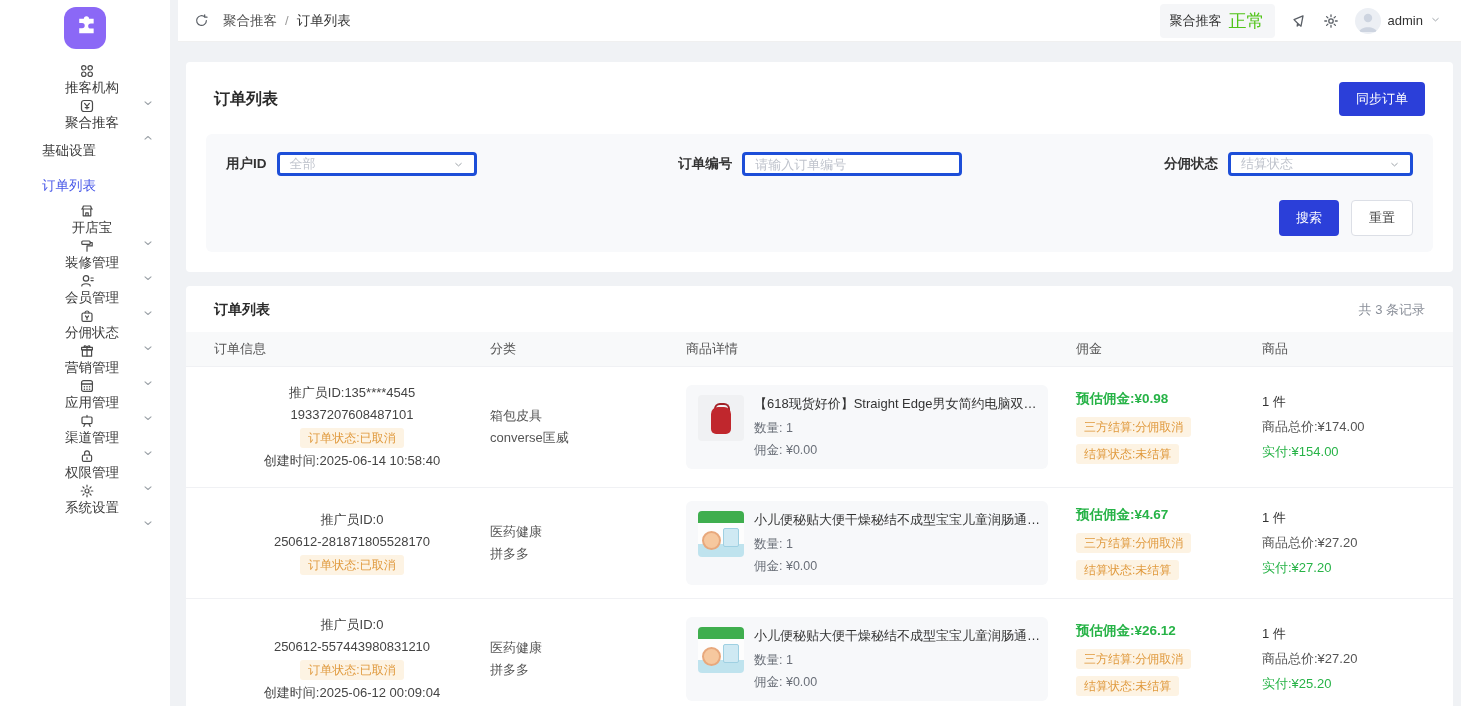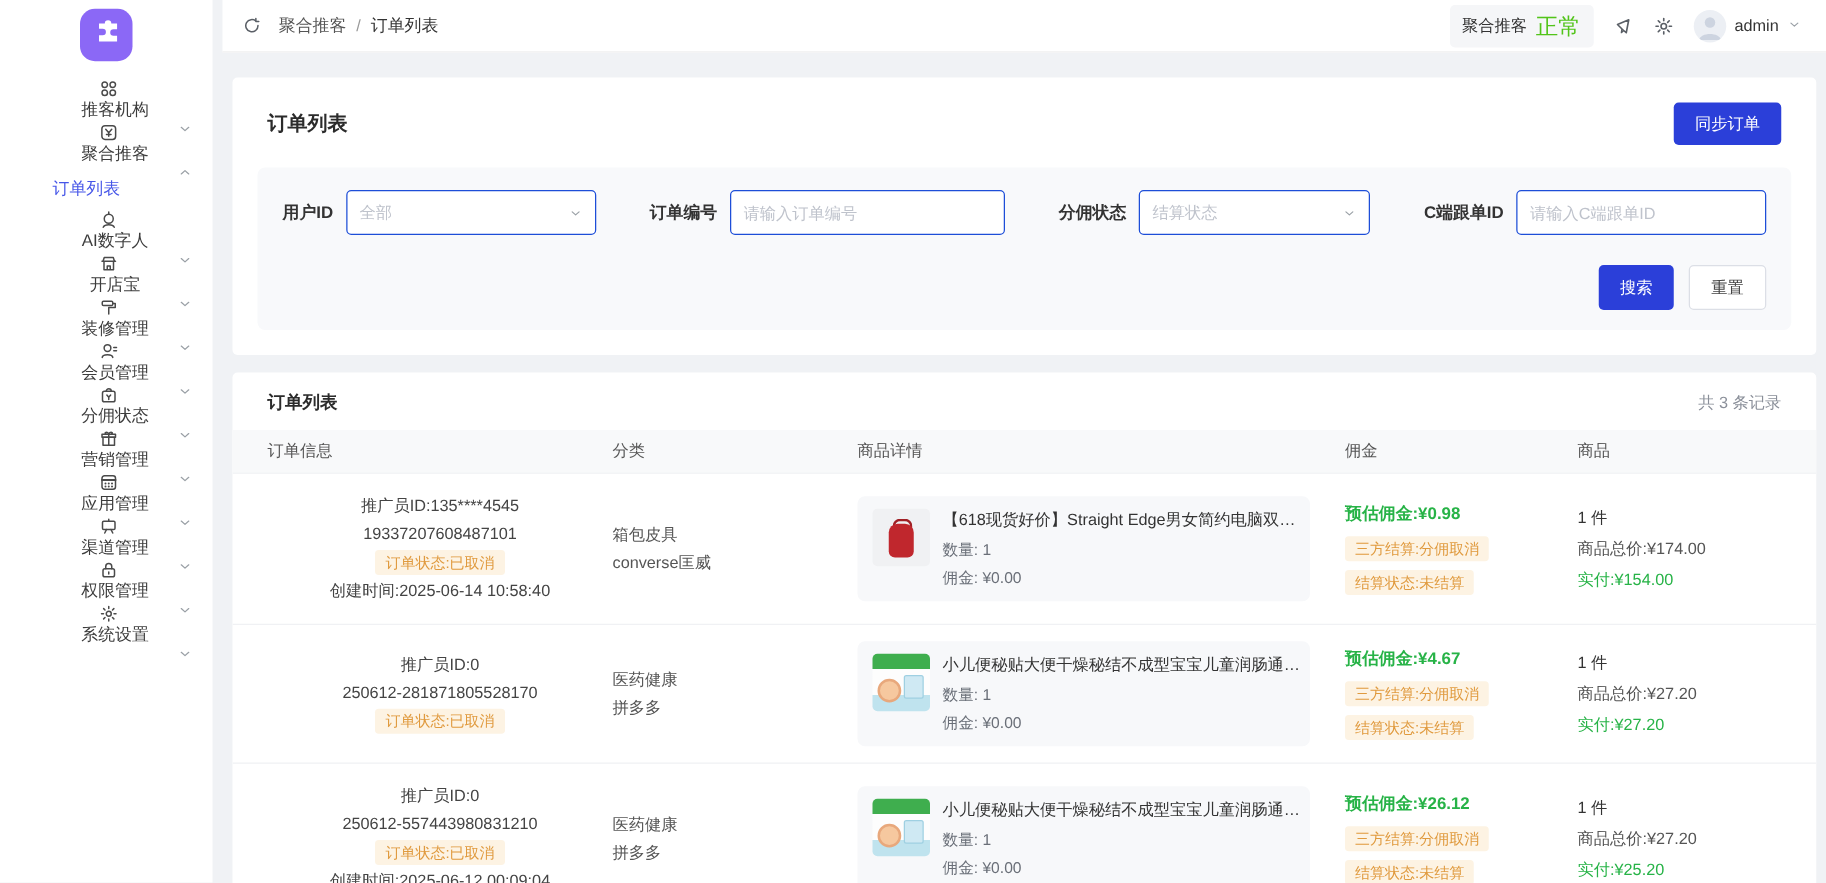--- a/index.html
+++ b/index.html
@@ -42,21 +42,21 @@
   .page-title { font-size:16px; font-weight:bold; color:#2b2b2b; }
   .btn { border:none; border-radius:4px; font-size:13px; cursor:pointer; padding:8px 17px;
     font-family:inherit; }
   .btn-primary { background:#2b3fd9; color:#fff; }
   .btn-plain { background:#fff; color:#444; border:1px solid #dcdfe6; }
   .sync-btn { margin-left:auto; }
   .filter-box { margin-top:18px; background:#f8f9fb; border-radius:6px; padding:18px 20px 16px; }
   .filter-row { display:flex; align-items:center; justify-content:space-between; }
   .fgroup { display:flex; align-items:center; }
   .flabel { font-size:13.5px; font-weight:bold; color:#333; margin-right:10px; white-space:nowrap; }
-  .select, .finput { height:36px; background:#fff; border:1px solid #1d4ed8; border-radius:4px;
+  .select, .finput { height:24px; background:#fff; border:3px solid #1d4ed8; border-radius:4px;
     display:flex; align-items:center; padding:0 10px; font-size:13px; color:#bfc3cc; cursor:pointer; }
   .finput { cursor:text; }
   .finput input { border:none; outline:none; width:100%; font-size:13px; color:#333; font-family:inherit; }
   .finput input::placeholder { color:#bfc3cc; }
   .select .schev { margin-left:auto; display:flex; }
   .w200 { width:200px; } .w220 { width:220px; } .w185 { width:185px; }
   .filter-actions { display:flex; justify-content:flex-end; gap:12px; margin-top:24px; }
 
   
   .card-table { overflow:hidden; }
@@ -136,36 +136,23 @@
           <path d="M5.6 5.4 8 8.2 M10.4 5.4 8 8.2 M8 8.2 V11 M6.2 9.6 H9.8"></path>
         </svg>
       </span>
     <span class="mlabel">聚合推客</span>
     <span class="chev">
         <svg class="ic-chev" width="12" height="12" viewBox="0 0 16 16">
           <polyline points="4,9.5 8,6 12,9.5"></polyline>
         </svg>
       </span>
   </div>
+  <div class="sub-item">基础设置</div>
   <div class="sub-item active">订单列表</div>
 
-  <div class="menu-item">
-    <span class="micon">
-        <svg class="ic" width="16" height="16" viewBox="0 0 16 16">
-          <circle cx="8" cy="7" r="3.6"></circle>
-          <path d="M8 1.6 V3.2 M3.6 13.8 c1.2-2.6 7.6-2.6 8.8 0"></path>
-        </svg>
-      </span>
-    <span class="mlabel">AI数字人</span>
-    <span class="chev">
-        <svg class="ic-chev" width="12" height="12" viewBox="0 0 16 16">
-          <polyline points="4,6.5 8,10 12,6.5"></polyline>
-        </svg>
-      </span>
-  </div>
 
   <div class="menu-item">
     <span class="micon">
         <svg class="ic" width="16" height="16" viewBox="0 0 16 16">
           <path d="M3.4 6 4.4 3 h7.2 l1 3 M2.6 6 h10.8 M4.2 6 v6.8 h7.6 V6 M6.8 12.8 v-3 h2.4 v3"></path>
         </svg>
       </span>
     <span class="mlabel">开店宝</span>
     <span class="chev">
         <svg class="ic-chev" width="12" height="12" viewBox="0 0 16 16">
@@ -369,26 +356,20 @@
             <span class="flabel">分佣状态</span>
             <div class="select w185">
               <span>结算状态</span>
               <span class="schev">
                   <svg class="ic-chev" width="11" height="11" viewBox="0 0 16 16">
                     <polyline points="4,6.5 8,10 12,6.5"></polyline>
                   </svg>
                 </span>
             </div>
           </div>
-          <div class="fgroup">
-            <span class="flabel">C端跟单ID</span>
-            <div class="finput w200">
-              <input type="text" placeholder="请输入C端跟单ID" style="">
-            </div>
-          </div>
         </div>
         <div class="filter-actions">
           <button class="btn btn-primary">搜索</button>
           <button class="btn btn-plain">重置</button>
         </div>
       </div>
     </div>
 
     <div class="card card-table">
       <div class="table-head">

